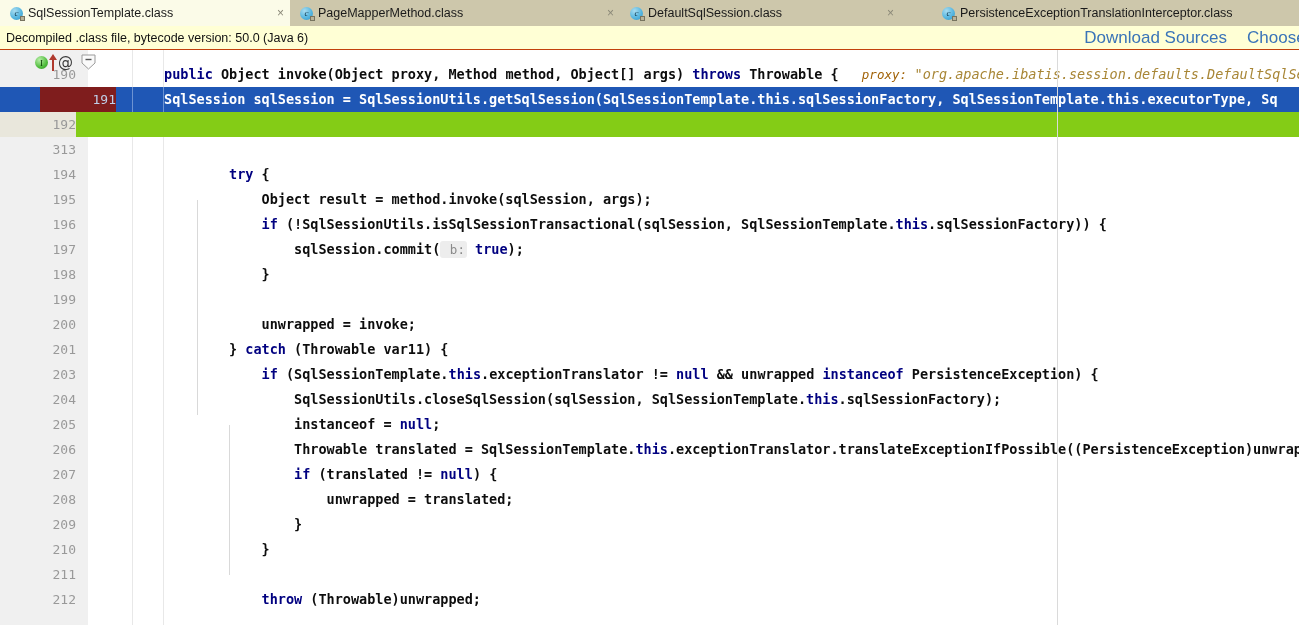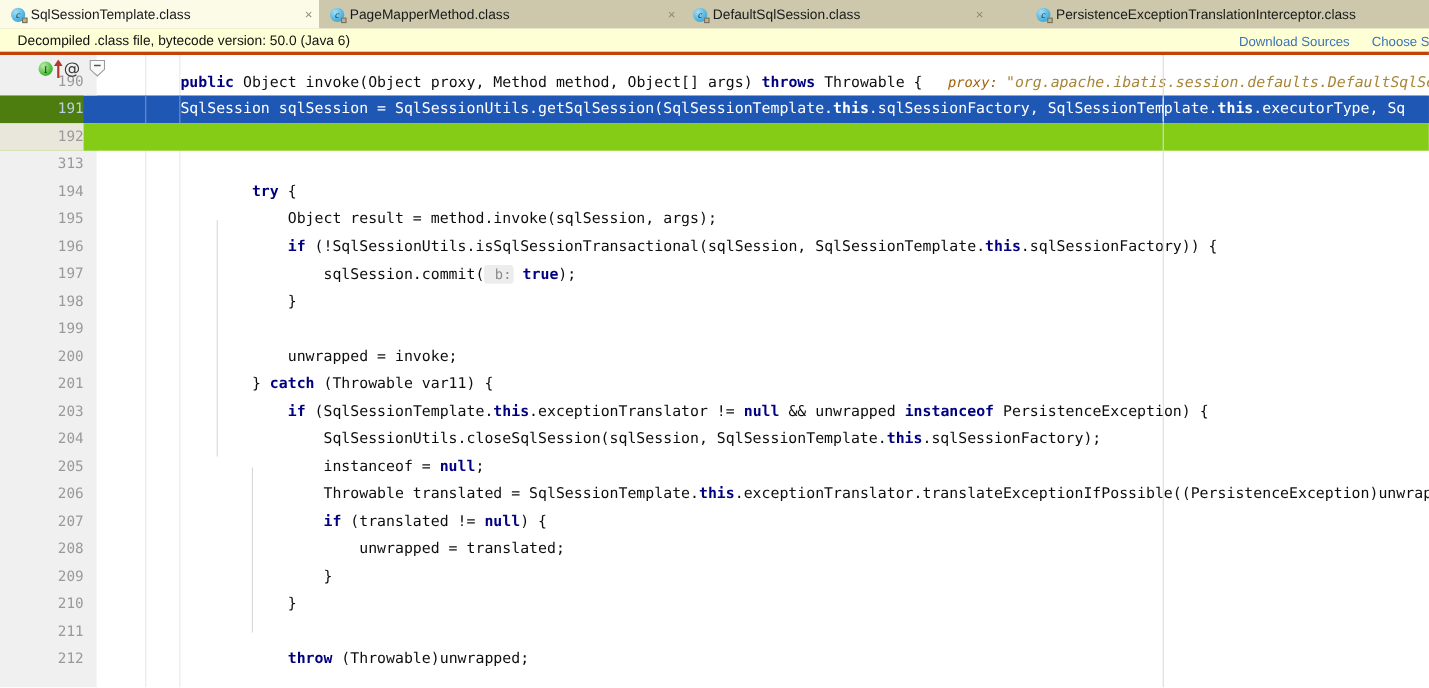--- a/index.html
+++ b/index.html
@@ -82,46 +82,46 @@
     font-family: "Liberation Sans", sans-serif;
     margin-left: auto;
     padding-left: 10px;
     flex: 0 0 auto;
   }
 
   
   .notifbar {
     height: 24px;
     background: #ffffd5;
-    border-bottom: 3px solid #c2410c;
+    border-bottom: 1px solid #c2410c;
     display: flex;
     align-items: center;
     box-sizing: border-box;
-    padding: 0 0 0 16px;
+    padding: 0 0 0 6px;
     font-family: "Liberation Sans", sans-serif;
     font-size: 12.5px;
     color: #111111;
     position: relative;
     overflow: hidden;
     white-space: nowrap;
   }
   .notif-actions {
     position: absolute;
     right: 0;
     top: 0;
     height: 24px;
     display: flex;
     align-items: center;
     gap: 20px;
     padding-right: 0;
   }
   .notif-link {
     color: #3a74b8;
     font-family: "Liberation Sans", sans-serif;
-    font-size: 12px;
+    font-size: 17px;
     text-align: right;
   }
   .notif-link.clipped {
     width: 52px;
     overflow: hidden;
     display: inline-block;
     white-space: nowrap;
   }
 
   
@@ -166,41 +166,41 @@
   }
   .row .code {
     position: absolute;
     left: 164px;
     font-family: "DejaVu Sans Mono", monospace;
     font-size: 13.5px;
     color: #0d0d0d;
     white-space: pre;
   }
   .row.hl { background: #1f57b5; }
-  .row.hl .lnum { color: #bfcfe8; background: #4d7c0f; }
+  .row.hl .lnum { color: #bfcfe8; background: #7f1d1d; margin-left: 40px; }
   .row.hl .code { color: #ffffff; }
   .row.caretline { background: #84cc16; }
   .row.caretline .lnum { background: #e9e7dc; }
 
   
   .hlband {
     position: absolute;
     left: 88px; top: 0;
     right: 0; height: 25px;
     background: #1f57b5;
   }
   .hlband .seam {
     position: absolute; top: 0; bottom: 0; width: 1px;
     background: #6d93d2;
   }
 
   
   .kw   { color: #000080; font-weight: bold; }
   .hl .kw { color: #ffffff; font-weight: bold; }
-  .plain { color: #0d0d0d; }
+  .plain { color: #0d0d0d; font-weight: bold; }
   .hl .plain { color: #ffffff; }
   .hint {
     color: #a16207;
     font-style: italic;
     font-size: 12.5px;
   }
   .hint-str { color: #a88636; font-style: italic; }
   .param-hint {
     color: #8a8a8a;
     background: #ededed;

